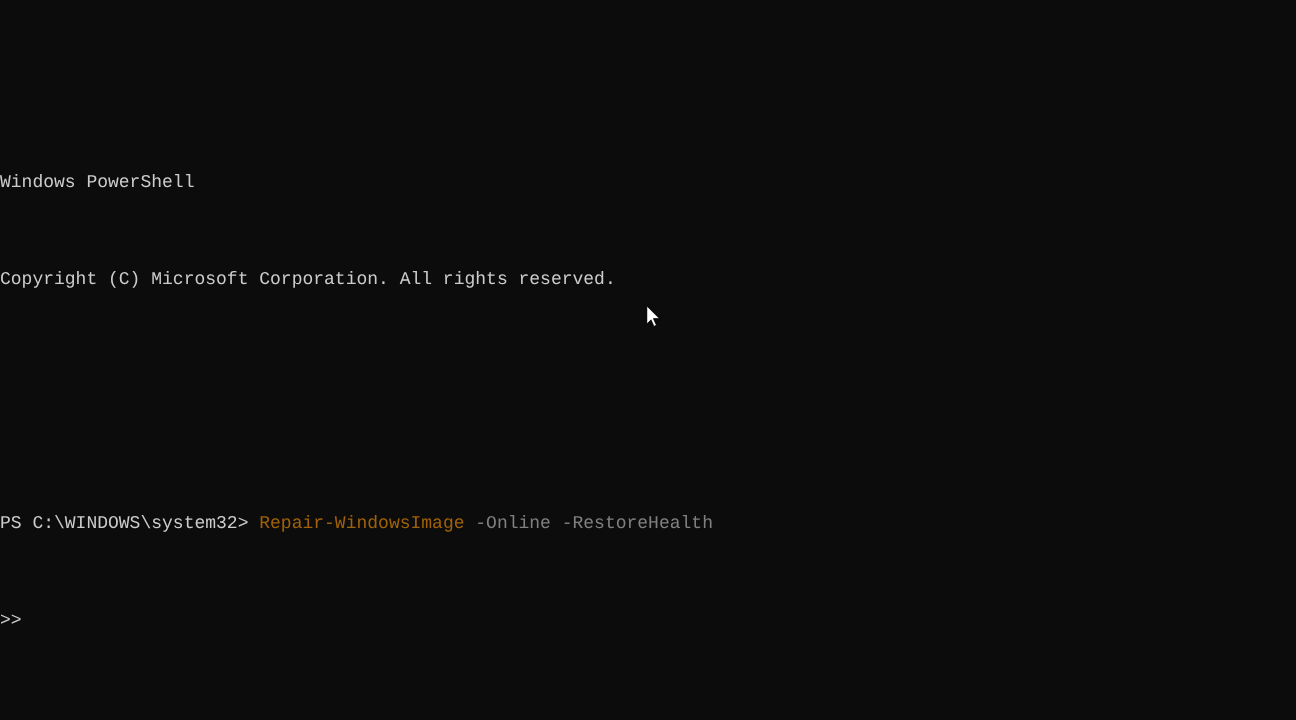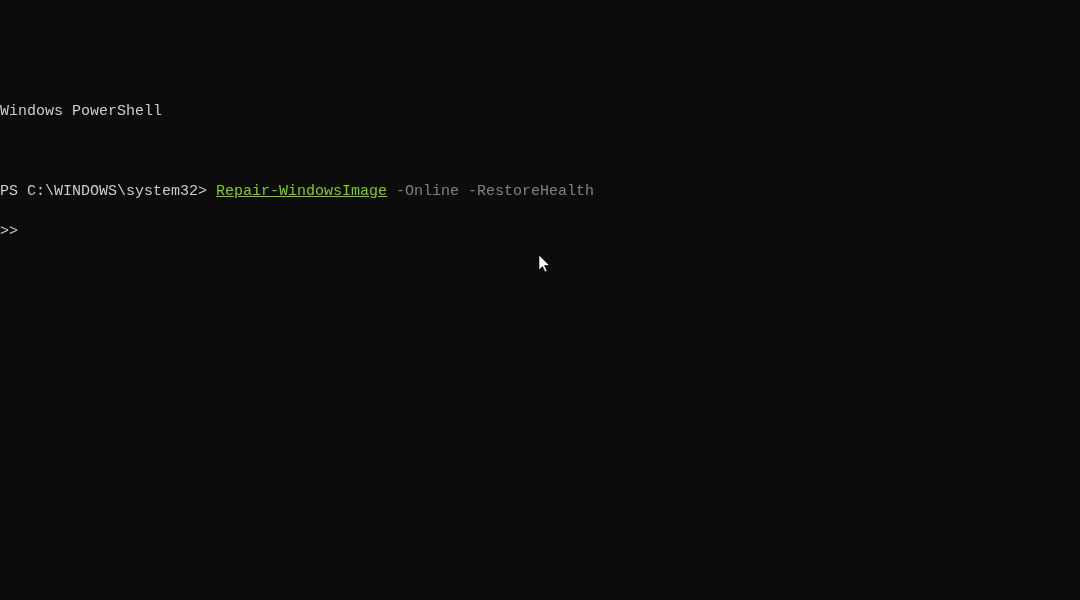--- a/index.html
+++ b/index.html
@@ -19,24 +19,24 @@
       overflow: hidden;
       position: relative;
       white-space: pre;
     }
     .terminal {
       width: 100%;
       height: 100%;
     }
     .line {
       display: block;
+      margin-top: 41px;
     }
     .cmdlet {
-      color: #84cc16;
-      text-decoration: underline;
+      color: #a16207;
     }
     .param {
       color: #808080;
     }
     .cursor {
       position: absolute;
       width: 12px;
       height: 19px;
       pointer-events: none;
     }
@@ -44,20 +44,21 @@
       filter: drop-shadow(0 0 1px #000);
     }
   </style>
 </head>
 <body>
 
 
 
 <div class="terminal">
 <span class="line">Windows PowerShell</span>
+<span class="line">Copyright (C) Microsoft Corporation. All rights reserved.</span>
 <span class="line"></span>
 <span class="line"></span>
 <span class="line"><span>PS C:\WINDOWS\system32&gt; </span><span class="cmdlet">Repair-WindowsImage</span><span class="param"> -Online -RestoreHealth</span></span>
 <span class="line">&gt;&gt;</span>
 </div>
 
 <div class="cursor" style="left:521px;top:235px;">
   <svg width="12" height="19" viewBox="0 0 12 19">
     <path d="M0,0 L0,15 L3.5,11.5 L6,17 L8,16 L5.5,10.5 L10.5,10.5 Z" fill="#ffffff" stroke="#000000" stroke-width="0.6"></path>
   </svg>

